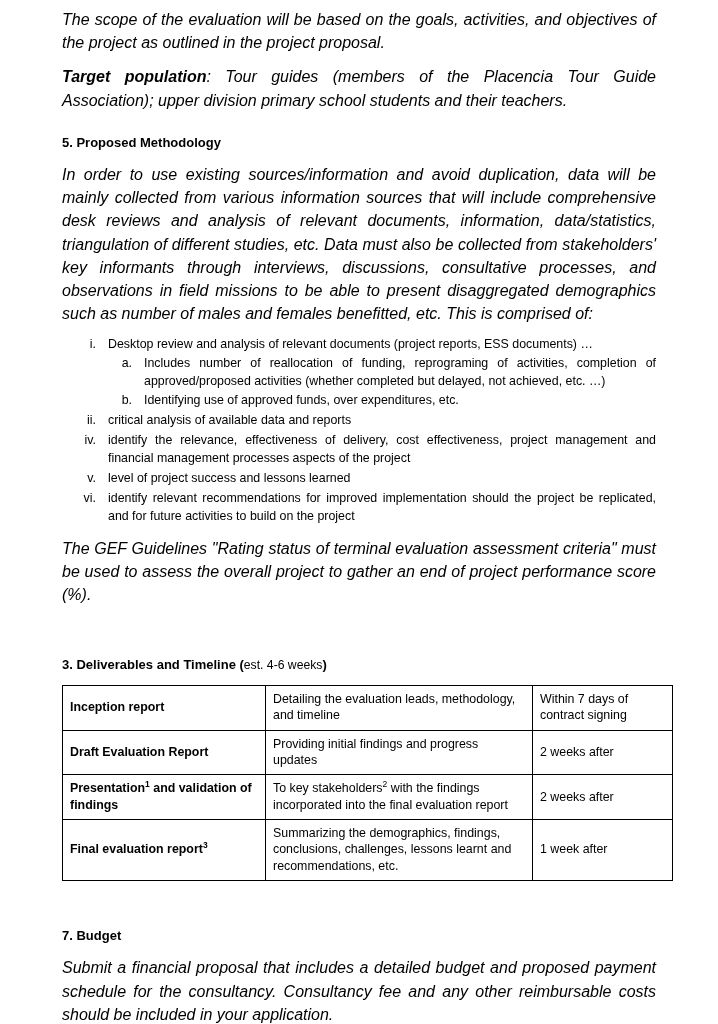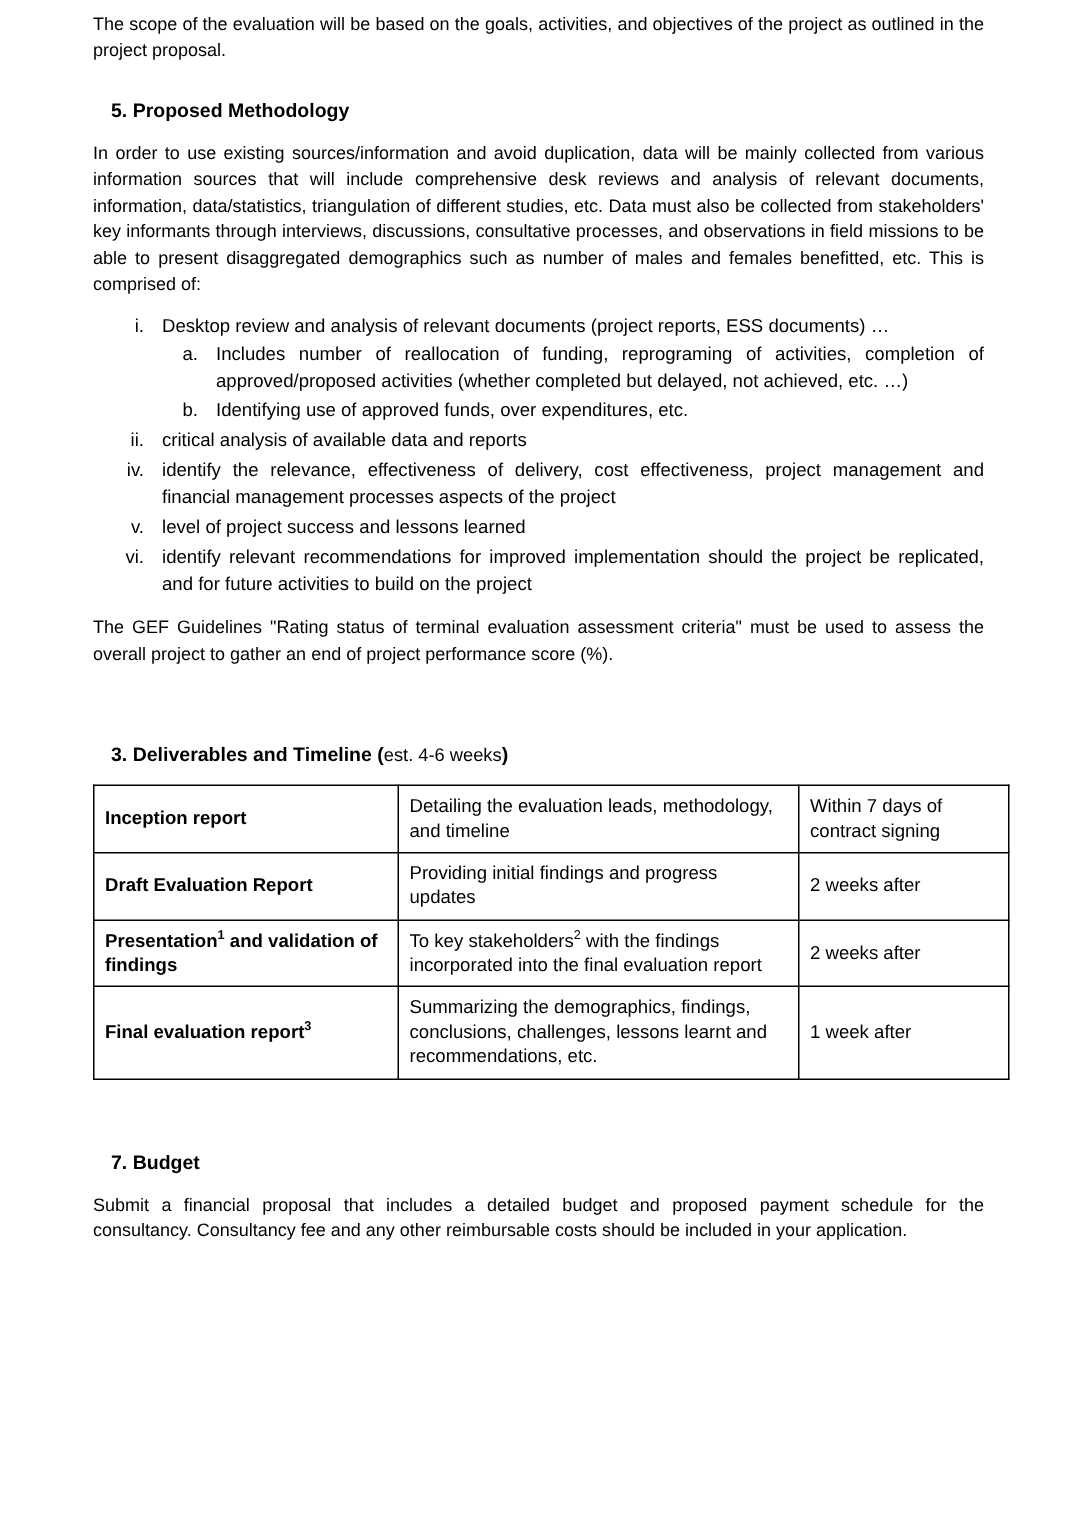--- a/index.html
+++ b/index.html
@@ -16,31 +16,32 @@
   }
   .page {
     width: 718px;
     min-height: 1024px;
     box-sizing: border-box;
     padding: 8px 62px 6px 62px;
     position: relative;
   }
   p {
     margin: 0 0 11px 0;
-    font-size: 12px;
+    font-size: 16px;
     line-height: 1.45;
     text-align: justify;
+    font-style: italic;
   }
   .lead-in {
     font-weight: bold;
   }
   h2 {
     font-size: 13px;
     font-weight: bold;
-    margin: 22px 0 11px 12px;
+    margin: 22px 0 11px 0;
     line-height: 1.4;
   }
   h2.tight-top {
     margin-top: 26px;
   }
   .sec-note {
     font-weight: normal;
     font-size: 12.2px;
   }
   
@@ -118,20 +119,21 @@
 </style>
 </head>
 <body>
 
 <div class="page">
 
   <p>The scope of the evaluation will be based on the goals, activities, and objectives of the project as outlined in the project proposal.</p>
 
 
 
+  <p><span class="lead-in">Target population</span><span>: Tour guides (members of the Placencia Tour Guide Association); upper division primary school students and their teachers.</span></p>
 
   <h2>5. Proposed Methodology</h2>
 
   <p>In order to use existing sources/information and avoid duplication, data will be mainly collected from various information sources that will include comprehensive desk reviews and analysis of relevant documents, information, data/statistics, triangulation of different studies, etc. Data must also be collected from stakeholders' key informants through interviews, discussions, consultative processes, and observations in field missions to be able to present disaggregated demographics such as number of males and females benefitted, etc. This is comprised of:</p>
 
   <ul class="roman-list">
     <li>
       <span class="marker">i.</span>
       <span>Desktop review and analysis of relevant documents (project reports, ESS documents) …</span>
       <ul class="alpha-list">

